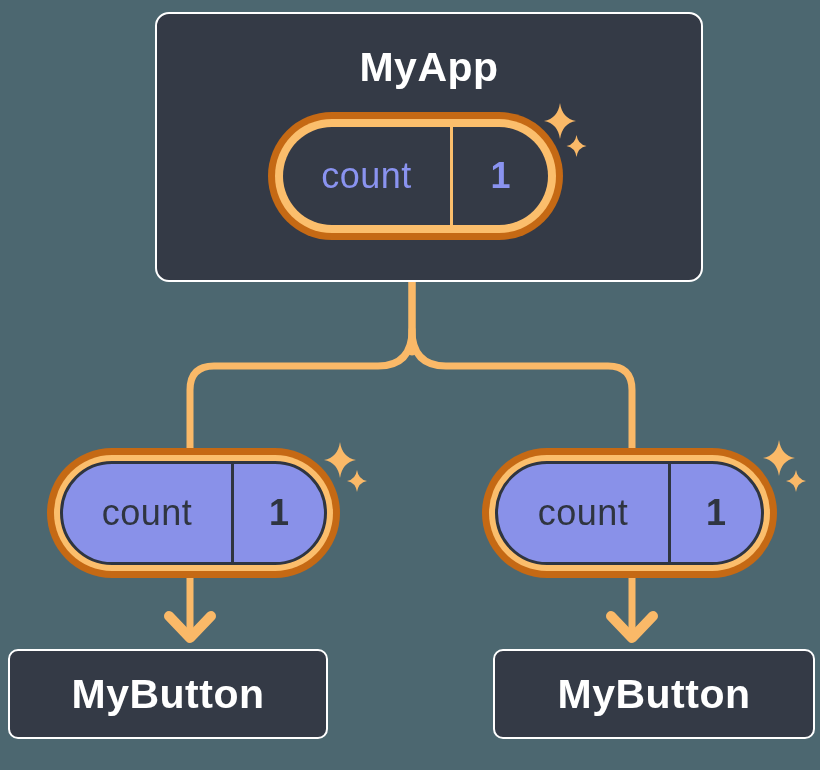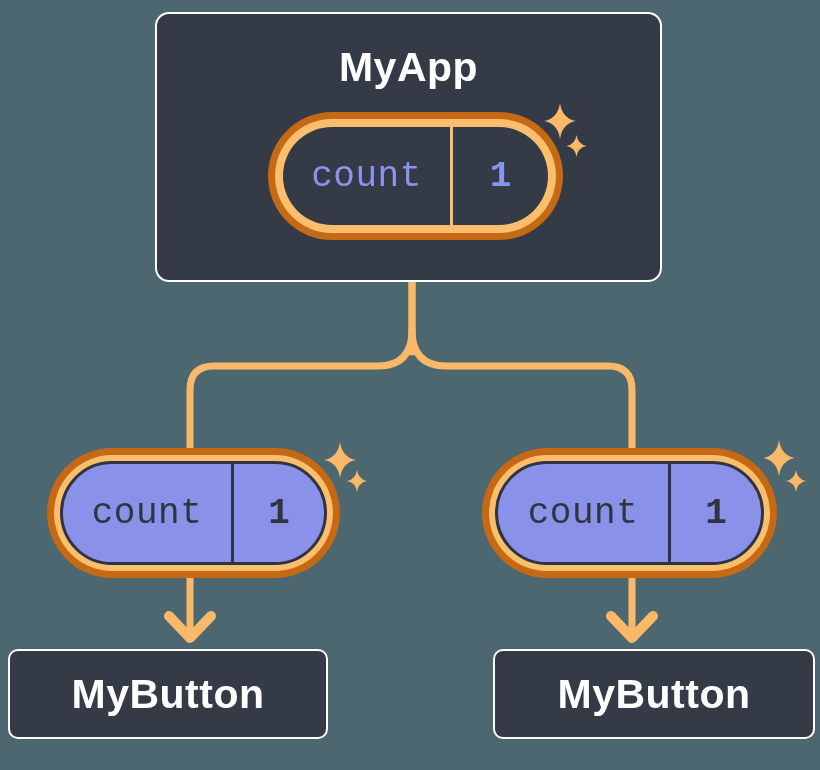--- a/index.html
+++ b/index.html
@@ -16,39 +16,39 @@
   }
   .layer{position:absolute;left:0;top:0;width:820px;height:770px;}
   #connector-layer{z-index:1;}
   #sparkle-layer{z-index:3;pointer-events:none;}
   .card{
     position:absolute;z-index:2;box-sizing:border-box;
     background:var(--card);
     border:2px solid var(--card-border);
     color:var(--title-text);
   }
-  .card--root{left:155px;top:12px;width:507px;height:270px;border-radius:14px;}
+  .card--root{left:155px;top:12px;width:548px;height:270px;border-radius:14px;}
   .card--leaf{height:90px;border-radius:10px;display:flex;align-items:center;justify-content:center;}
   .card--leaf-left{left:8px;top:649px;width:320px;}
   .card--leaf-right{left:493px;top:649px;width:322px;}
   .card-title{
     font-size:41px;font-weight:600;letter-spacing:0.5px;color:var(--title-text);
   }
   .card--root .card-title{
     position:absolute;left:0;right:0;top:30px;text-align:center;
   }
   .pill{
     position:absolute;z-index:2;box-sizing:border-box;
     background:var(--ring-orange-dark);border-radius:999px;padding:7px;display:flex;
   }
   .pill--root{left:268px;top:112px;width:295px;height:128px;}
   .pill--child-left{left:47px;top:448px;width:293px;height:130px;}
   .pill--child-right{left:482px;top:448px;width:295px;height:130px;}
   .pill-mid{
-    flex:1;background:var(--ring-orange-light);border-radius:999px;padding:8px;display:flex;box-sizing:border-box;font-family:Liberation Mono, monospace;
+    flex:1;background:var(--ring-orange-light);border-radius:999px;padding:8px;display:flex;box-sizing:border-box;
   }
   .pill--child .pill-mid{padding:6px;}
   .pill-inner{
     flex:1;border-radius:999px;display:flex;overflow:hidden;box-sizing:border-box;
   }
   .pill--root .pill-inner{background:var(--card);}
   .pill--child .pill-inner{background:var(--state-fill);border:3px solid var(--ink);}
   .pill-label{
     flex:1;display:flex;align-items:center;justify-content:center;
     font-size:36px;letter-spacing:0.5px;

